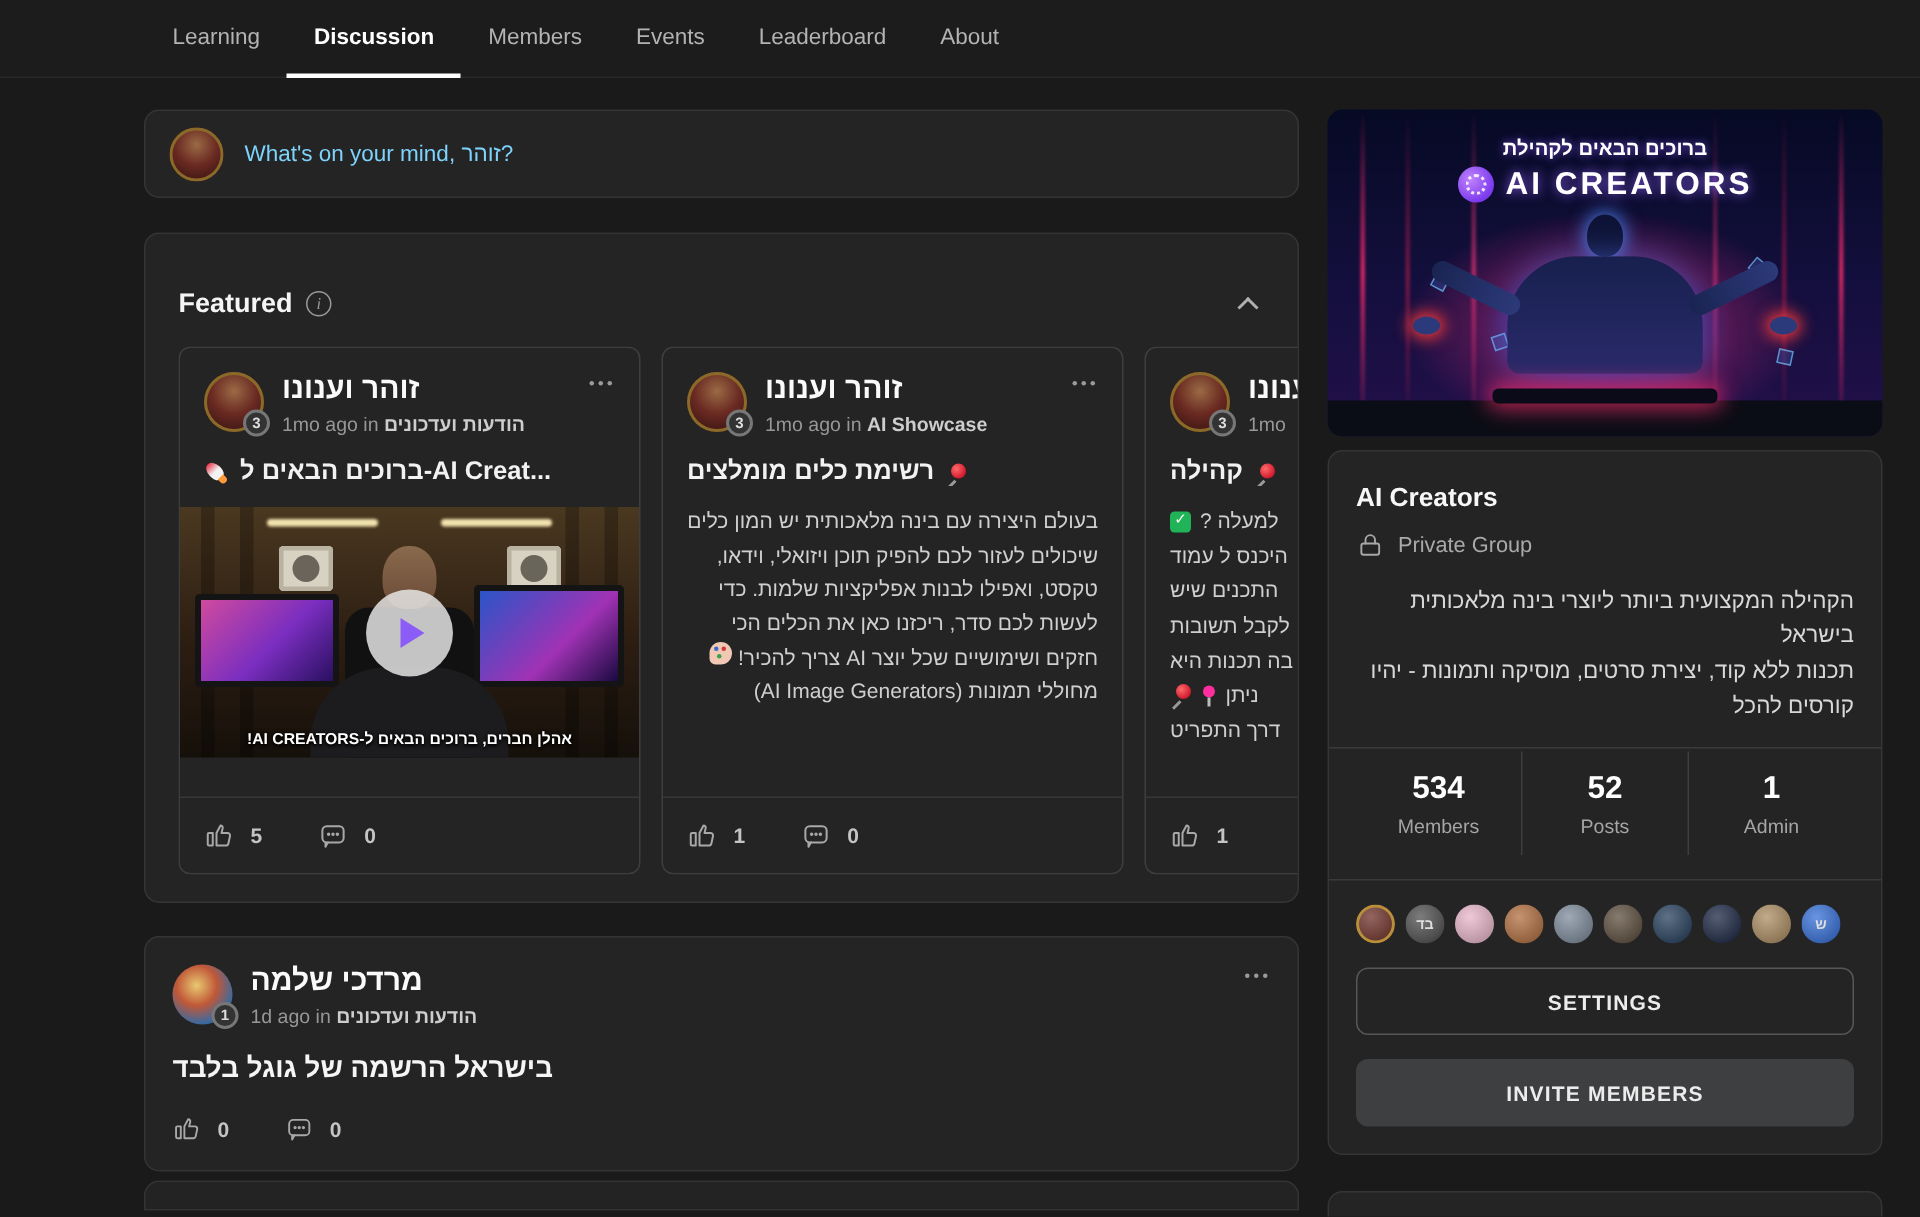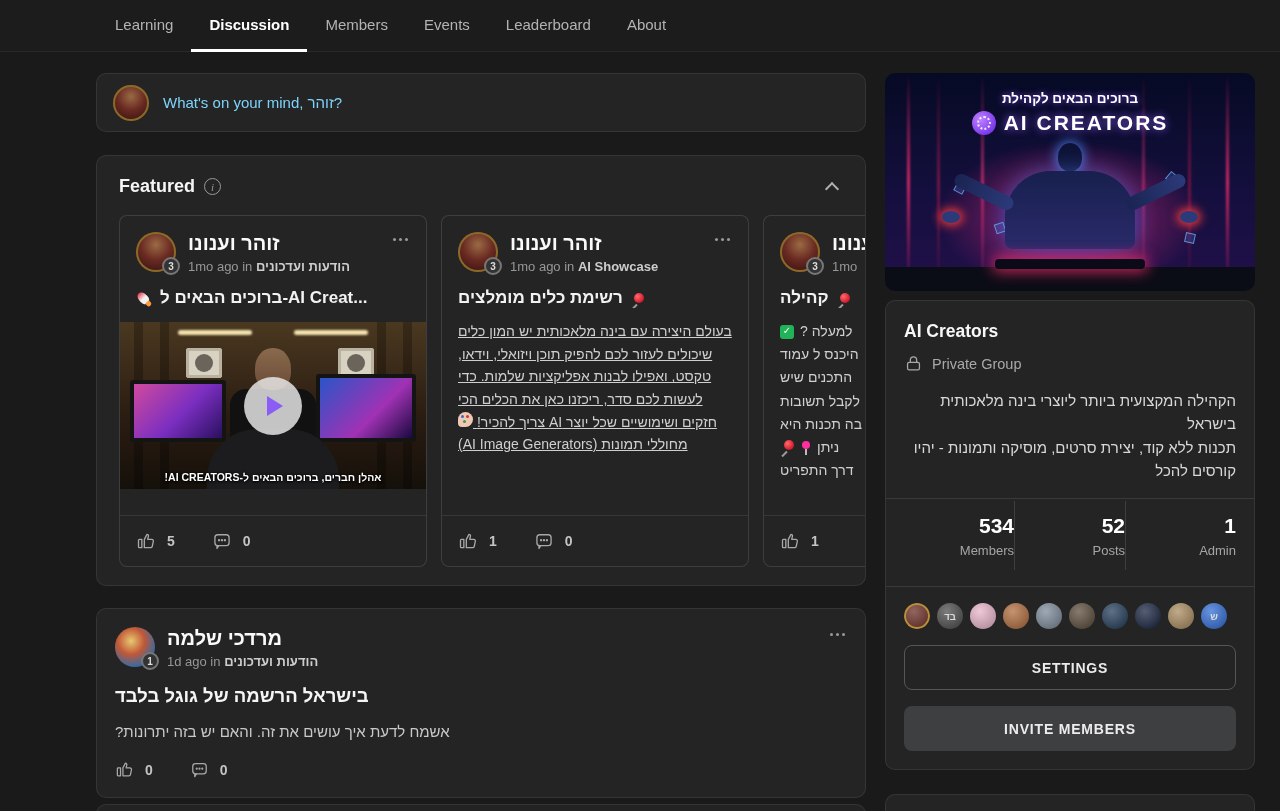--- a/index.html
+++ b/index.html
@@ -21,21 +21,21 @@
 
   
   .composer { height:59px; display:flex; align-items:center; gap:14px; padding:0 16px; cursor:text; }
   .avatar { border-radius:50%; flex:none; position:relative; }
   .av-zohar { background:radial-gradient(circle at 50% 32%, #9a6a45 0%, #6a2a22 45%, #2a0d0d 100%);
               box-shadow:inset 0 0 0 2px #8a6a28; }
   .av-mordechai { background:radial-gradient(circle at 40% 35%, #e8c870 0%, #c05838 38%, #3a6aa0 72%, #24303e 100%); }
   .placeholder { color:#7dd3fc; font-size:15px; }
 
   
-  .featured { margin-top:23px; padding:20px 22px 18px; }
+  .featured { margin-top:23px; padding:36px 22px 18px; }
   .featured-head { display:flex; align-items:center; gap:9px; margin-bottom:18px; }
   .featured-title { font-size:18px; font-weight:bold; color:#f5f5f5; }
   .iconbtn { color:#a5a5a5; cursor:pointer; display:inline-flex; align-items:center; }
   .info-circle { width:17px; height:17px; border:1.5px solid #9a9a9a; border-radius:50%;
     font-size:11px; color:#9a9a9a; display:flex; align-items:center; justify-content:center; font-style:italic; font-family:"Liberation Serif",serif;}
   .chev-up { width:10px; height:10px; border-left:2px solid #b0b0b0; border-top:2px solid #b0b0b0;
     transform:rotate(45deg); margin-left:auto; margin-right:6px; margin-top:4px; cursor:pointer;}
   .cards-row { display:flex; gap:14px; overflow:hidden; margin-right:-22px; }
   .icard { flex:0 0 308px; width:308px; height:352px; background:#242424;
     border:1px solid rgba(255,255,255,.12); border-radius:8px; display:flex; flex-direction:column; overflow:hidden;}
@@ -149,21 +149,21 @@
     border:2px dotted rgba(255,255,255,.85); }
   .brand-name { font-size:21px; font-weight:bold; letter-spacing:2px; color:#fff;
     text-shadow:0 0 8px rgba(150,100,255,.9); }
 
   .group-card { margin-top:9px; padding:20px 18px 18px; }
   .group-name { font-size:17.5px; font-weight:bold; color:#f7f7f7; }
   .privacy { display:flex; align-items:center; gap:9px; margin-top:12px; color:#a9a9a9; font-size:14.5px; }
   .group-desc { margin-top:16px; font-size:15px; line-height:1.55; color:#d8d8d8; text-align:right; white-space:pre-line; }
   .hr { height:1px; background:rgba(255,255,255,.1); margin:16px -18px 0; }
   .stats { display:flex; margin-top:2px; }
-  .stat { flex:1; text-align:right; padding:13px 0 12px; }
+  .stat { flex:1; text-align:center; padding:13px 0 12px; }
   .stat + .stat { border-left:1px solid rgba(255,255,255,.12); }
   .stat-num { font-size:21px; font-weight:bold; color:#fff; }
   .stat-label { font-size:13px; color:#a5a5a5; margin-top:5px; }
   .avatars-row { display:flex; gap:7px; margin-top:16px; }
   .mini-av { width:26px; height:26px; border-radius:50%; flex:none; display:flex; align-items:center;
     justify-content:center; font-size:9.5px; font-weight:bold; color:#ddd; cursor:pointer; }
   .btn { margin-top:16px; height:45px; border-radius:8px; display:flex; align-items:center;
     justify-content:center; font-size:14px; font-weight:bold; letter-spacing:.8px; cursor:pointer;
     color:#ececec; }
   .btn-outline { border:1px solid #565656; background:transparent; }
@@ -290,21 +290,21 @@
             <div class="kebab">
                 <i></i>
                 <i></i>
                 <i></i>
               </div>
           </div>
           <div class="icard-title" dir="rtl" style="justify-content:flex-end; flex-direction:row;">
             <span class="pin-ic"></span>
             <span>רשימת כלים מומלצים</span>
           </div>
-          <div class="icard-body" dir="rtl" style="text-align:left;text-decoration:underline;">
+          <div class="icard-body" dir="rtl" style="text-align:right;">
             <span>בעולם היצירה עם בינה מלאכותית יש המון כלים שיכולים לעזור לכם להפיק תוכן ויזואלי, וידאו, טקסט, ואפילו לבנות אפליקציות שלמות. כדי לעשות לכם סדר, ריכזנו כאן את הכלים הכי חזקים ושימושיים שכל יוצר AI צריך להכיר!</span>
             <span class="palette-ic"></span>
             <span>מחוללי תמונות (AI Image Generators)</span>
           </div>
           <div class="icard-foot">
             <span class="ficon">
               <svg width="20" height="20" viewBox="0 0 24 24" class="svg-stroke">
                   <path d="M7 10v10H4a1 1 0 0 1-1-1v-8a1 1 0 0 1 1-1h3zm3 10h7.5a2 2 0 0 0 2-1.6l1.3-6A2 2 0 0 0 18.8 10H14l.9-3.6A1.8 1.8 0 0 0 13.2 4L10 10z"></path>
                 </svg>
             </span>
@@ -388,21 +388,20 @@
             <b dir="rtl">הודעות ועדכונים</b>
           </div>
         </div>
         <div class="kebab">
             <i></i>
             <i></i>
             <i></i>
           </div>
       </div>
       <div class="post-title" dir="rtl">בישראל הרשמה של גוגל בלבד</div>
-      <div class="post-body" dir="rtl">אשמח לדעת איך עושים את זה. והאם יש בזה יתרונות?</div>
       <div class="post-foot">
         <span class="ficon">
           <svg width="19" height="19" viewBox="0 0 24 24" class="svg-stroke">
               <path d="M7 10v10H4a1 1 0 0 1-1-1v-8a1 1 0 0 1 1-1h3zm3 10h7.5a2 2 0 0 0 2-1.6l1.3-6A2 2 0 0 0 18.8 10H14l.9-3.6A1.8 1.8 0 0 0 13.2 4L10 10z"></path>
             </svg>
         </span>
         <span class="count">0</span>
         <span class="ficon">
           <svg width="19" height="19" viewBox="0 0 24 24" class="svg-stroke">
               <rect x="3.5" y="4.5" width="17" height="13" rx="3.5"></rect>

